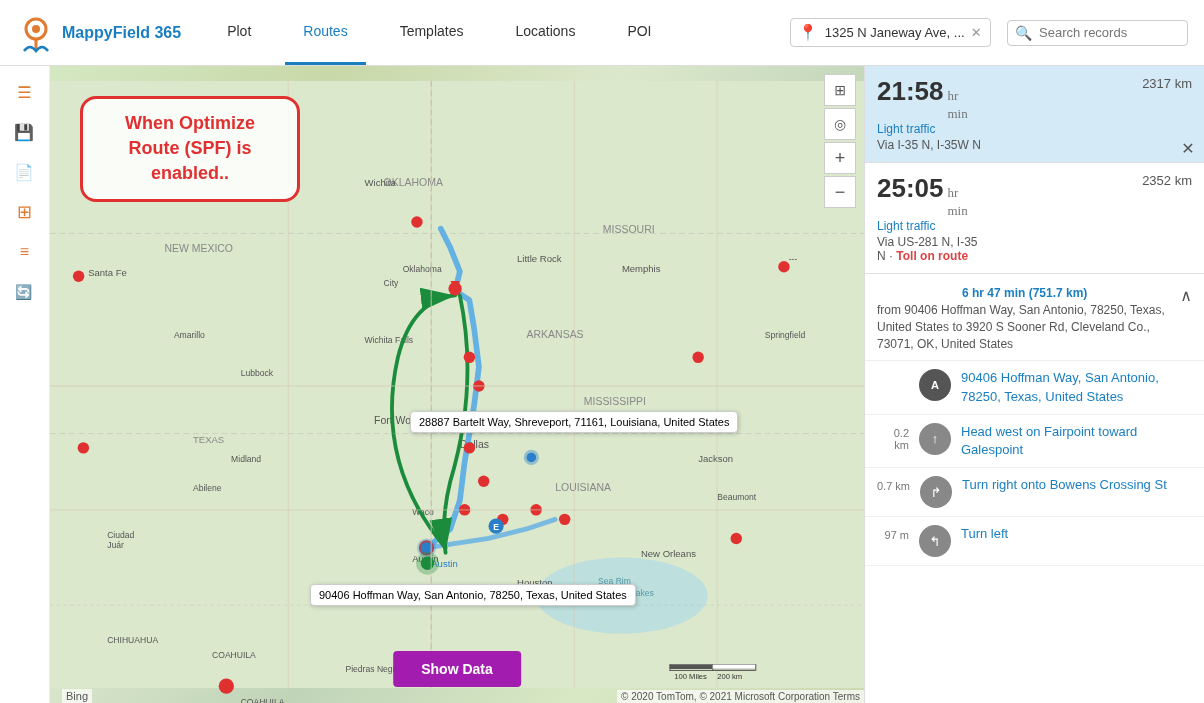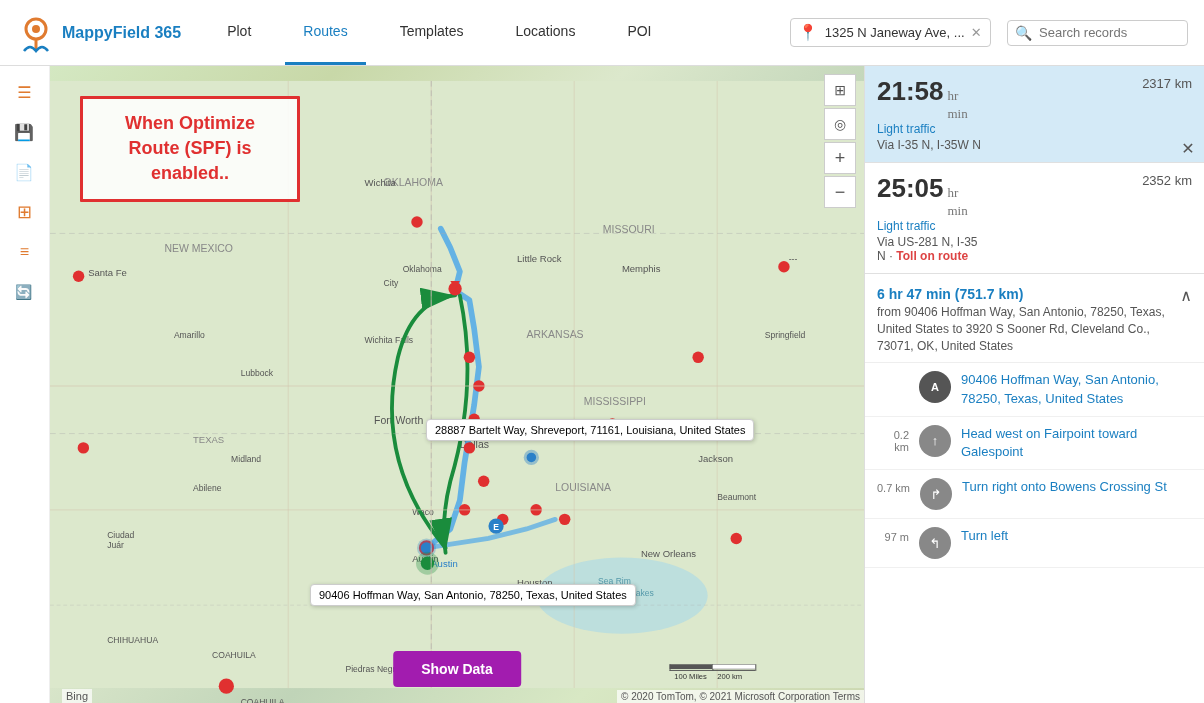--- a/index.html
+++ b/index.html
@@ -63,21 +63,21 @@
       position: relative;
     }
 
     
     #map-svg { position: absolute; top: 0; left: 0; width: 100%; height: 100%; }
 
     
     #annotation-box {
       position: absolute; top: 30px; left: 30px;
       border: 3px solid #e03030; background: rgba(255,255,255,0.85);
-      padding: 12px 16px; border-radius: 1px;
+      padding: 12px 16px; border-radius: 16px;
       font-size: 18px; font-weight: 700; color: #e03030;
       text-align: center; line-height: 1.4; max-width: 220px;
     }
 
     
     .map-tooltip {
       position: absolute; background: #fff; border: 1px solid #ccc;
       border-radius: 4px; padding: 4px 8px; font-size: 11px;
       box-shadow: 1px 1px 4px rgba(0,0,0,0.2); white-space: nowrap;
       pointer-events: none;
@@ -134,21 +134,21 @@
     .toll-badge { color: #d44; font-weight: 600; font-size: 12px; }
 
     
     #directions-panel { flex: 1; overflow-y: auto; padding: 0; }
 
     .dir-summary {
       padding: 12px 12px 8px; border-bottom: 1px solid #eee;
       display: flex; align-items: flex-start; justify-content: space-between;
     }
     .dir-summary-text { font-size: 13px; }
-    .dir-summary-title { color: #1a7fc1; font-weight: 600; font-size: 14px; }
+    .dir-summary-title { color: #1a7fc1; font-weight: 600; font-size: 12px; text-align: center; }
     .dir-summary-from { color: #555; font-size: 12px; margin-top: 2px; line-height: 1.4; }
 
     .dir-step {
       display: flex; align-items: flex-start; padding: 8px 12px;
       border-bottom: 1px solid #f0f0f0; gap: 10px;
     }
     .dir-step-icon {
       width: 32px; height: 32px; border-radius: 50%;
       background: #555; color: #fff; display: flex; align-items: center;
       justify-content: center; font-size: 13px; flex-shrink: 0;
@@ -343,21 +343,21 @@
         <rect x="650" y="612" width="45" height="5" fill="#555"></rect>
         <rect x="695" y="612" width="45" height="5" fill="#fff" stroke="#555" stroke-width="0.5"></rect>
         <text x="655" y="628" font-size="8" fill="#333" font-family="Arial">100 Miles</text>
         <text x="700" y="628" font-size="8" fill="#333" font-family="Arial">200 km</text>
       </svg>
 
       <div id="annotation-box">
         <span>When Optimize Route (SPF) is enabled..</span>
       </div>
 
-      <div class="map-tooltip" style="left:376px; top:345px;margin-top:8px;">
+      <div class="map-tooltip" style="left:360px; top:345px;">
         <span>28887 Bartelt Way, Shreveport, 71161, Louisiana, United States</span>
       </div>
 
       <div class="map-tooltip" style="left:260px; top:518px;">
         <span>90406 Hoffman Way, San Antonio, 78250, Texas, United States</span>
       </div>
 
     </div>
 
     <div style="position:absolute; right:8px; top:8px; display:flex; flex-direction:column; gap:2px;">

